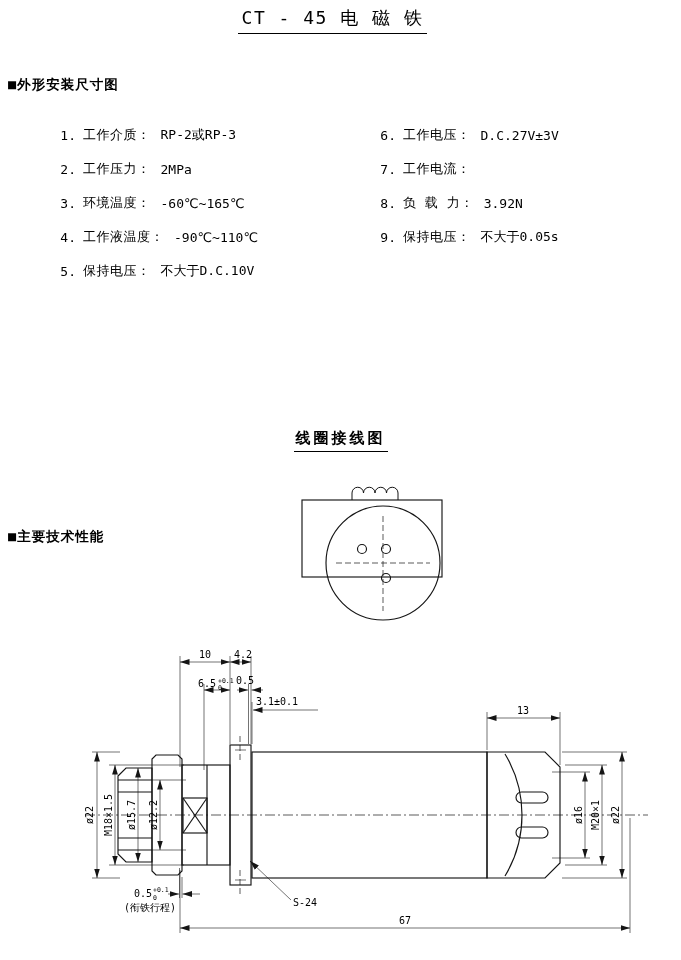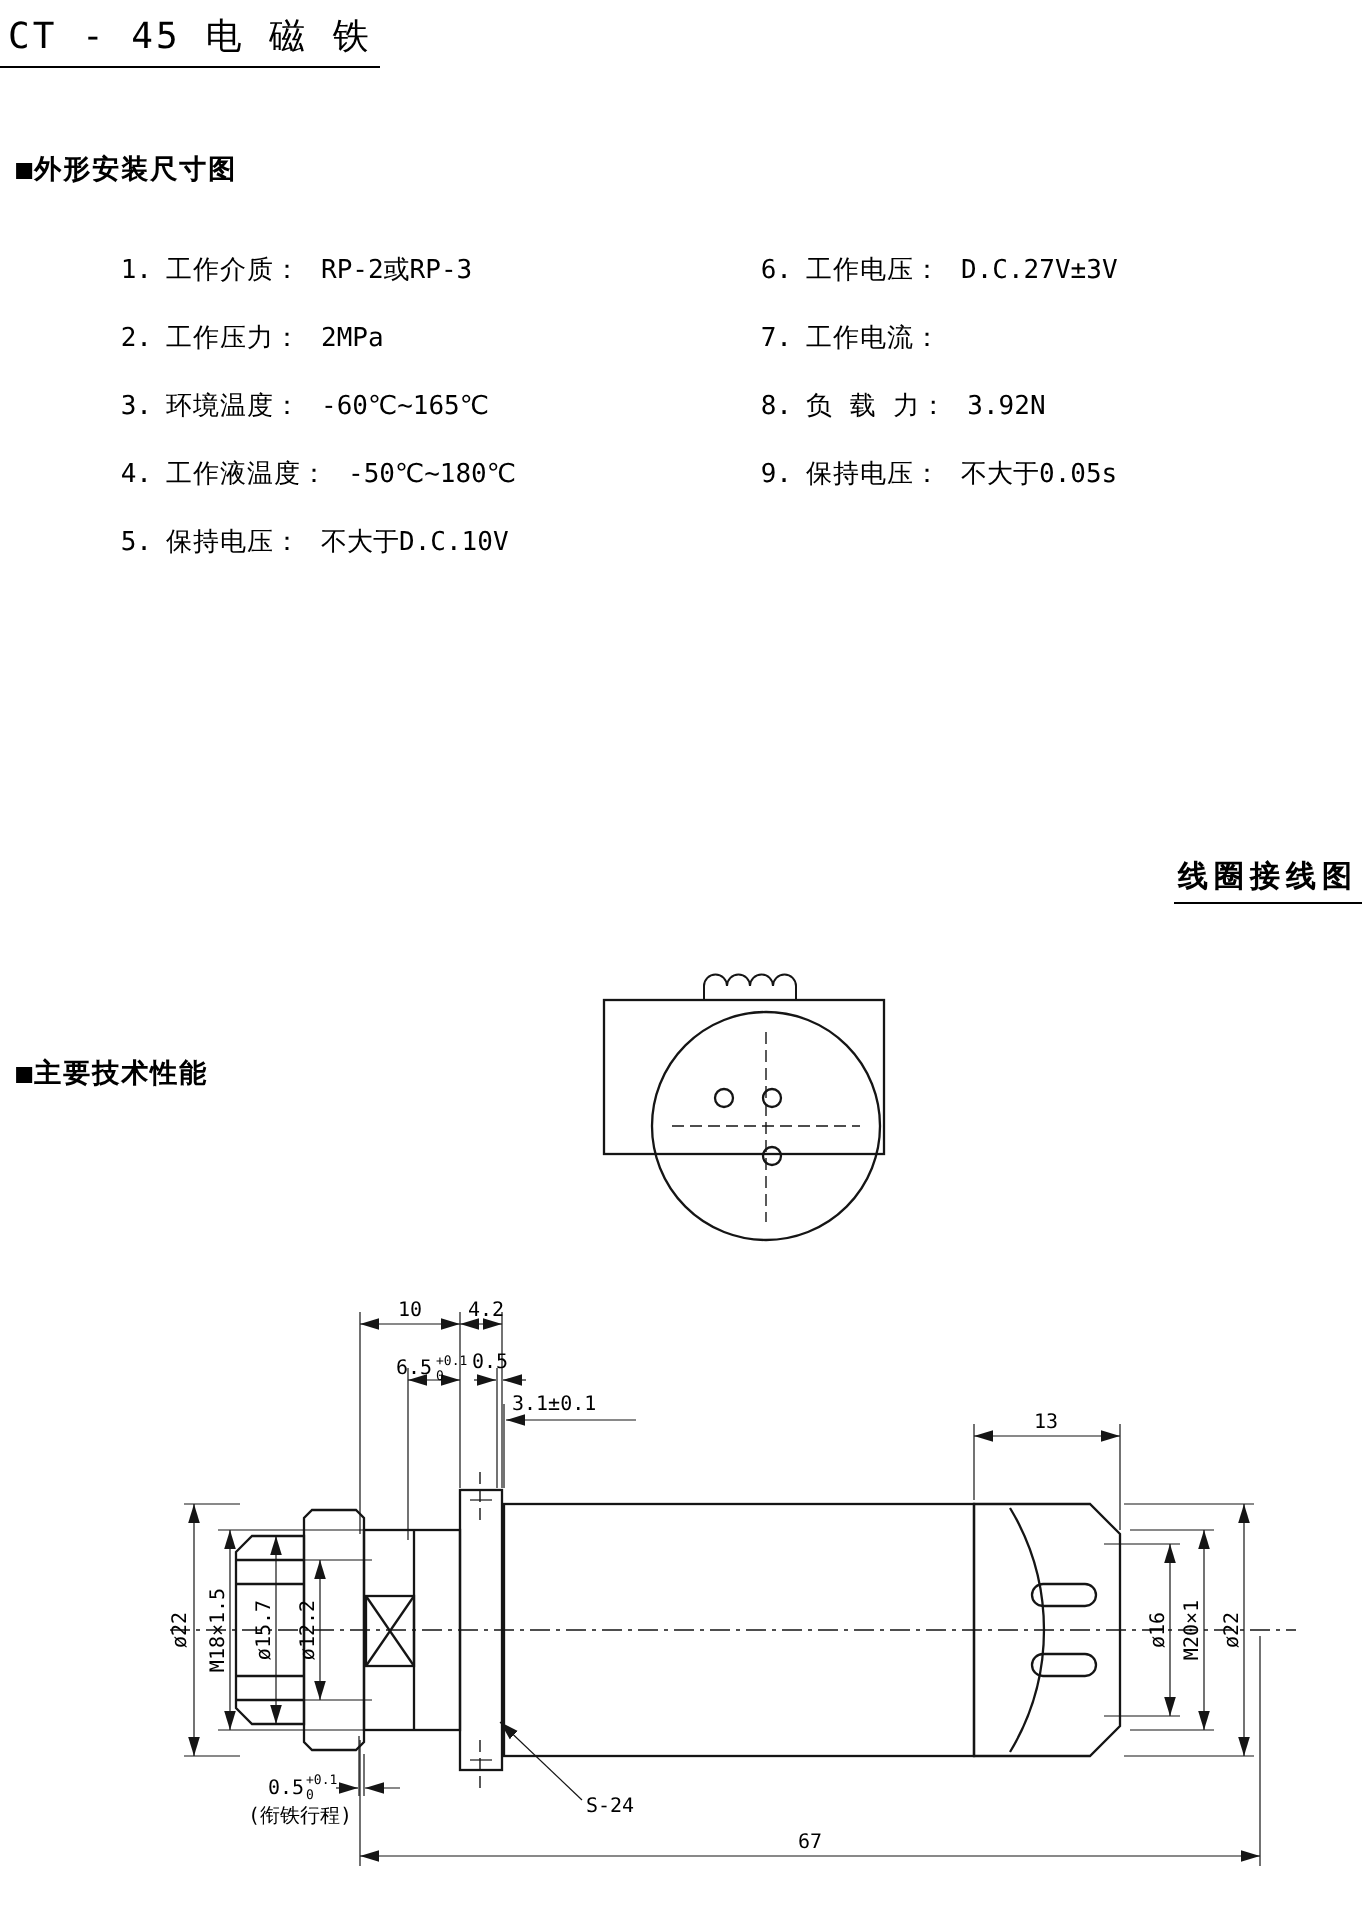--- a/index.html
+++ b/index.html
@@ -1,29 +1,29 @@
 <!DOCTYPE html>
 <html><head>
 <meta charset="utf-8">
 <style>
   *{margin:0;padding:0;box-sizing:border-box}
   html,body{background:#fff}
   .page{position:relative;width:681px;height:960px;background:#ffffff;color:#000;
         font-family:"DejaVu Sans Mono","DejaVu Sans","Liberation Sans",sans-serif;overflow:hidden}
-  .title-wrap{position:absolute;top:6px;left:0;right:16px;}
+  .title-wrap{position:absolute;top:6px;left:0;right:16px;text-align:center}
   .doc-title{display:inline-block;font-size:18px;font-weight:500;letter-spacing:1.5px;
              border-bottom:1.5px solid #000;padding:0 4px 3px}
   .sec-heading{position:absolute;left:8px;font-size:13.5px;font-weight:bold;letter-spacing:1px}
   .spec-col{position:absolute;top:118px}
   .spec-col.left{left:50px}
   .spec-col.right{left:370px}
   .spec-row{display:flex;height:34px;align-items:center;font-size:13px;white-space:nowrap}
   .spec-row .num{width:26px;text-align:right;margin-right:7px}
   .spec-row .lab{margin-right:10px;letter-spacing:.5px}
-  .wiring-head-wrap{position:absolute;top:428px;left:0;right:0;text-align:right}
+  .wiring-head-wrap{position:absolute;top:428px;left:0;right:0;text-align:center}
   .wiring-head{display:inline-block;font-size:15px;font-weight:bold;letter-spacing:3px;
                border-bottom:1.5px solid #000;padding:0 2px 3px}
   svg{position:absolute}
   svg text{font-family:"DejaVu Sans Mono","DejaVu Sans","Liberation Sans",sans-serif;fill:#000}
   .ol{stroke:#151515;stroke-width:1.15;fill:none;stroke-linejoin:miter}
   .thin{stroke:#151515;stroke-width:.6;fill:none}
   .cl{stroke:#151515;stroke-width:.7;fill:none;stroke-dasharray:10 3 2 3}
   .dash{stroke:#151515;stroke-width:.7;fill:none;stroke-dasharray:6 3}
   .dt{font-size:10px}
   .dts{font-size:6.5px}
@@ -51,21 +51,21 @@
         <span class="val">2MPa</span>
       </div>
     <div class="spec-row">
         <span class="num">3.</span>
         <span class="lab">环境温度：</span>
         <span class="val">-60℃~165℃</span>
       </div>
     <div class="spec-row">
         <span class="num">4.</span>
         <span class="lab">工作液温度：</span>
-        <span class="val">-50℃~180℃</span>
+        <span class="val">-90℃~110℃</span>
       </div>
     <div class="spec-row">
         <span class="num">5.</span>
         <span class="lab">保持电压：</span>
         <span class="val">不大于D.C.10V</span>
       </div>
   </div>
 
   <div class="spec-col right">
     <div class="spec-row">

